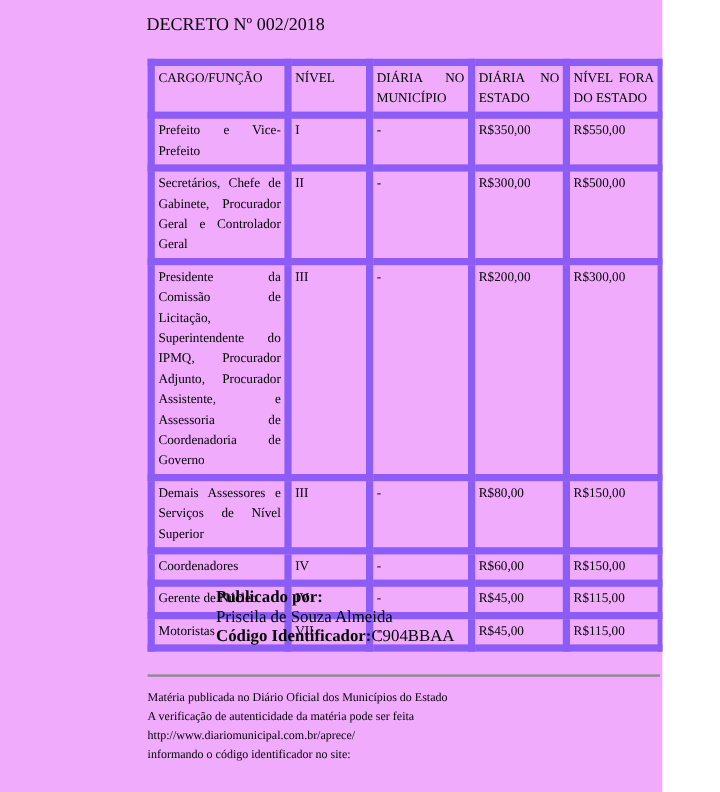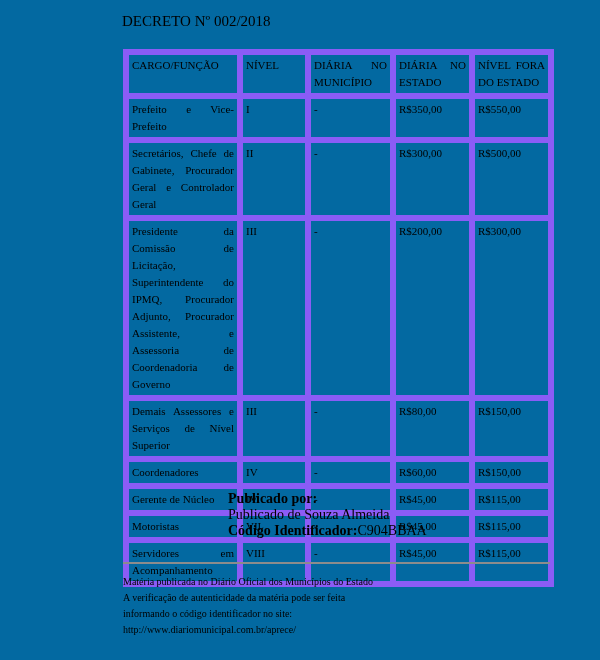--- a/index.html
+++ b/index.html
@@ -1,20 +1,20 @@
 <!DOCTYPE html>
 <html><head>
 <meta charset="utf-8">
 <style>
   html, body { margin:0; padding:0; }
   body {
     width:600px; height:660px; background:#ffffff; color:#000000;
     font-family:"Liberation Serif", serif;
   }
-  .page { position:relative; width:600px; height:660px; overflow:hidden; background:#0369a1;text-decoration:underline; }
+  .page { position:relative; width:552px; height:660px; overflow:hidden; background:#f0abfc;text-decoration:underline; }
 
   .title {
     position:absolute; left:122px; top:13px;
     font-size:15px; line-height:17px; color:#000;
   }
 
   table.rates {
     position:absolute; left:123px; top:49px;
     width:425px; border-collapse:collapse; table-layout:fixed;
   }
@@ -113,38 +113,31 @@
         <td>R$45,00</td>
         <td>R$115,00</td>
       </tr>
       <tr>
         <td class="cargo">Motoristas</td>
         <td>VII</td>
         <td>-</td>
         <td>R$45,00</td>
         <td>R$115,00</td>
       </tr>
-      <tr>
-        <td class="cargo">Servidores em Acompanhamento</td>
-        <td>VIII</td>
-        <td>-</td>
-        <td>R$45,00</td>
-        <td>R$115,00</td>
-      </tr>
     </tbody>
   </table>
 
   <div class="pub">
     <div class="bold">Publicado por:</div>
-    <div>Publicado de Souza Almeida</div>
+    <div>Priscila de Souza Almeida</div>
     <div><span class="bold">Código Identificador:</span><span>C904BBAA</span></div>
   </div>
 
   <div class="rule"></div>
 
   <div class="footer">
     <div>Matéria publicada no Diário Oficial dos Municípios do Estado</div>
     <div>A verificação de autenticidade da matéria pode ser feita</div>
+    <div>http://www.diariomunicipal.com.br/aprece/</div>
     <div>informando o código identificador no site:</div>
-    <div>http://www.diariomunicipal.com.br/aprece/</div>
   </div>
 
 </div>
 
 </body></html>

